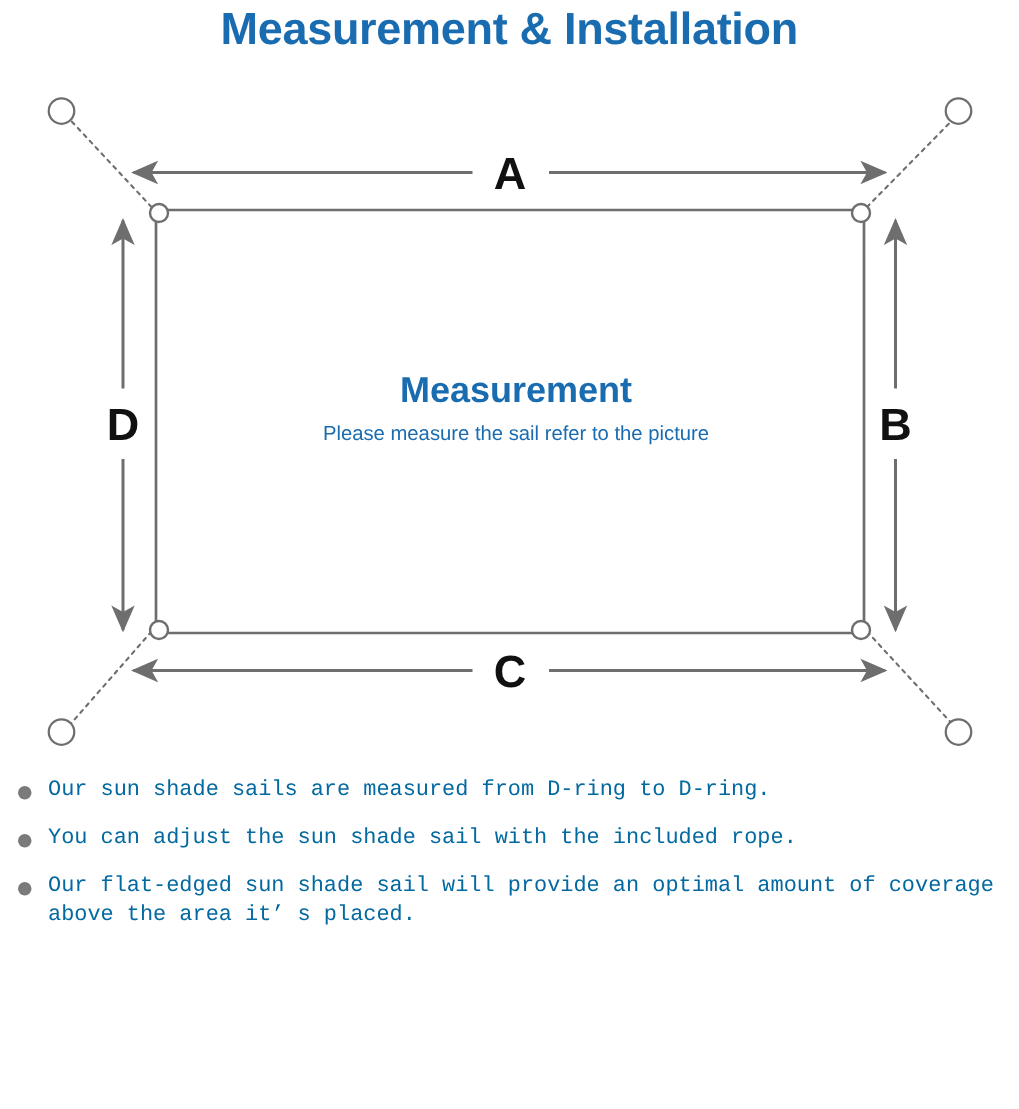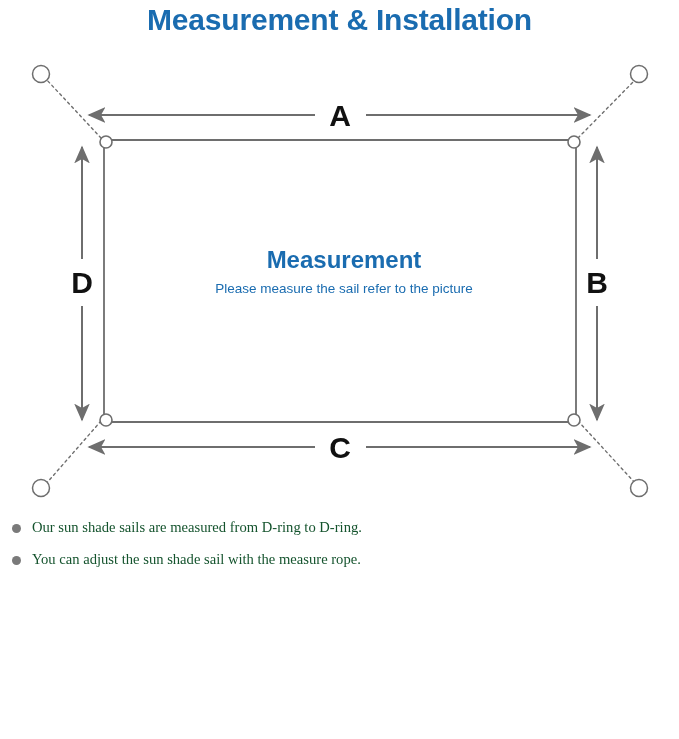--- a/index.html
+++ b/index.html
@@ -59,22 +59,22 @@
     height: 9px;
     border-radius: 50%;
     background: #7a7a7a;
     margin-top: 6px;
     margin-right: 11px;
   }
   .note-text {
     flex: 1 1 auto;
     font-size: 14.6px;
     line-height: 19px;
-    color: #14532d;
-    font-family: Liberation Serif, serif;
+    color: #0369a1;
+    font-family: Liberation Mono, monospace;
   }
   svg { display: block; }
   .dim-label {
     font-family: "Liberation Sans", sans-serif;
     font-weight: bold;
     font-size: 30px;
     fill: #111111;
   }
   .ctr-title {
     font-family: "Liberation Sans", sans-serif;
@@ -155,17 +155,21 @@
     </svg>
   </div>
 
   <div class="notes">
     <div class="note-row">
       <span class="note-bullet"></span>
       <span class="note-text">Our sun shade sails are measured from D-ring to D-ring.</span>
     </div>
     <div class="note-row">
       <span class="note-bullet"></span>
-      <span class="note-text">You can adjust the sun shade sail with the measure rope.</span>
+      <span class="note-text">You can adjust the sun shade sail with the included rope.</span>
+    </div>
+    <div class="note-row">
+      <span class="note-bullet"></span>
+      <span class="note-text">Our flat-edged sun shade sail will provide an optimal amount of coverage above the area it’ s placed.</span>
     </div>
   </div>
 
 </div>
 
 </body></html>

